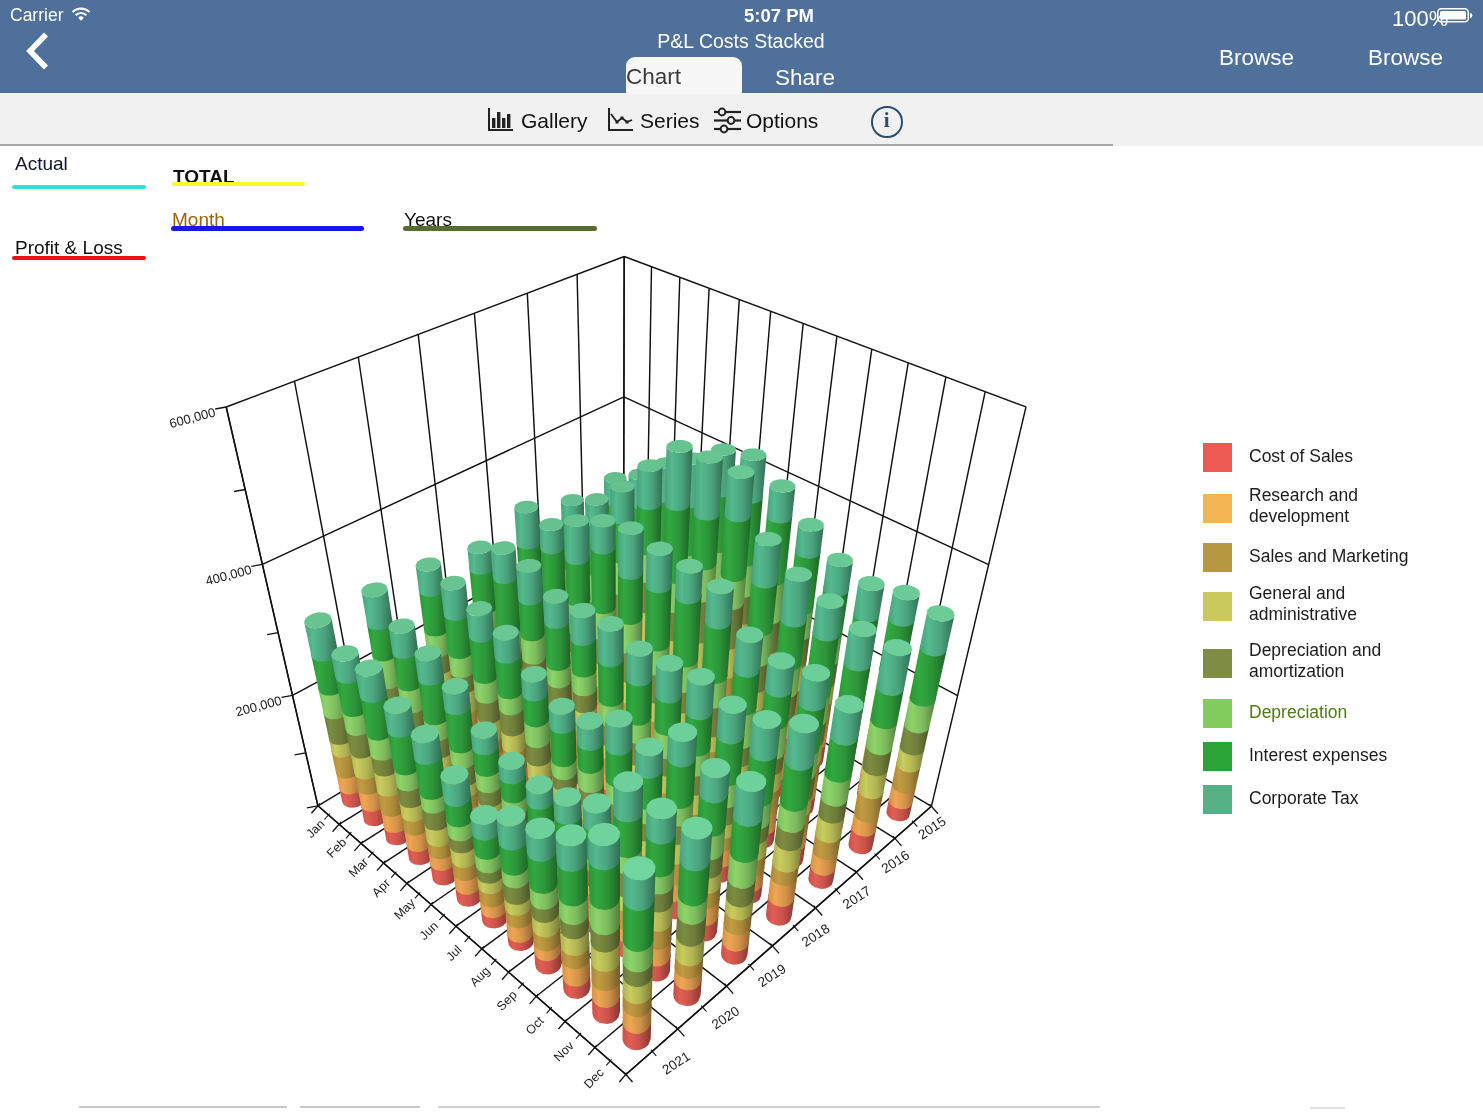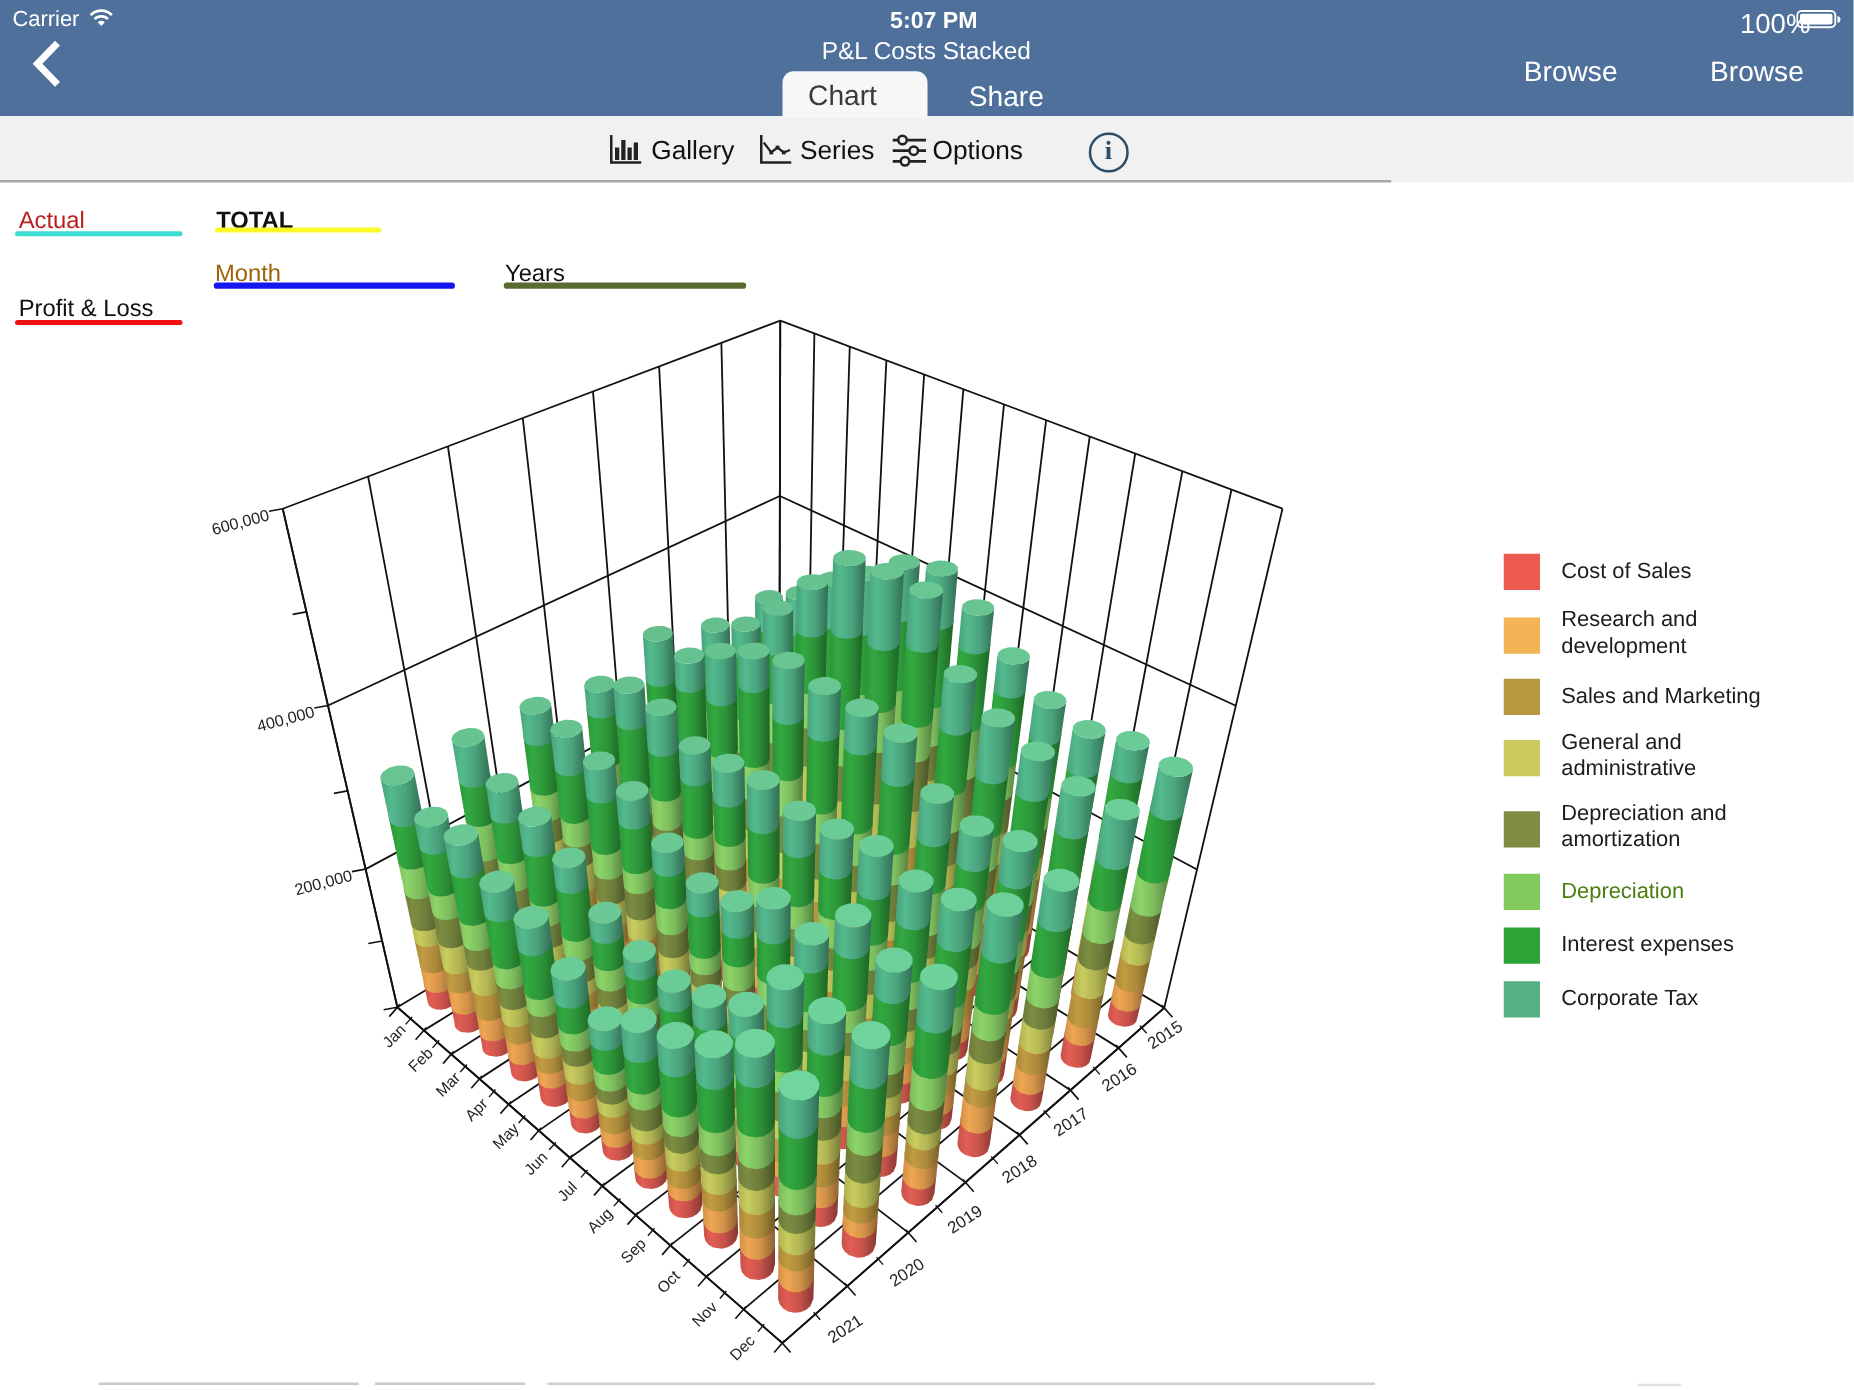--- a/index.html
+++ b/index.html
@@ -10,36 +10,36 @@
 <div class="top"></div>
 <div class="toolbar"></div>
 <div class="tbline"></div>
 
 <div class="w" style="position:absolute;left:10px;top:5px;font-size:17.5px">Carrier</div>
 <svg style="position:absolute;left:71px;top:6.5px" width="20" height="15" viewBox="0 0 24 17">
  <path d="M12 16 L8.6 12.4 A4.8 4.8 0 0 1 15.4 12.4 Z" fill="#fff"></path>
  <path d="M5.6 9.4 A9 9 0 0 1 18.4 9.4" stroke="#fff" stroke-width="2.6" fill="none"></path>
  <path d="M1.8 5.6 A14.4 14.4 0 0 1 22.2 5.6" stroke="#fff" stroke-width="2.6" fill="none"></path>
 </svg>
-<div class="w" style="position:absolute;left:702px;top:5px;width:80px;text-align:right;font-size:18.5px;font-weight:bold">5:07 PM</div>
+<div class="w" style="position:absolute;left:744px;top:5px;width:80px;text-align:left;font-size:18.5px;font-weight:bold">5:07 PM</div>
 <div class="w" style="position:absolute;left:1392px;top:6px;font-size:22px">100%</div>
 <svg style="position:absolute;left:1437px;top:7.5px" width="38" height="15" viewBox="0 0 38 15">
  <rect x="0.75" y="0.75" width="30.5" height="13" rx="3.5" fill="none" stroke="#fff" stroke-width="1.5"></rect>
  <rect x="3" y="3" width="26" height="8.5" rx="1.5" fill="#fff"></rect>
  <path d="M33 4.7 q2.4 0.6 2.4 2.8 q0 2.2 -2.4 2.8 Z" fill="#fff"></path>
 </svg>
 
 <svg style="position:absolute;left:26px;top:32px" width="22" height="38" viewBox="0 0 22 38">
  <path d="M20 2.5 L4 19 L20 35.5" stroke="#fff" stroke-width="5.6" fill="none" stroke-linejoin="miter"></path>
 </svg>
 <div class="w" style="position:absolute;left:541px;top:30px;width:400px;text-align:center;font-size:19.5px">P&amp;L Costs Stacked</div>
 <div class="w" style="position:absolute;left:1219px;top:45px;font-size:22.5px">Browse</div>
 <div class="w" style="position:absolute;left:1368px;top:45px;font-size:22.5px">Browse</div>
 <div style="position:absolute;left:626px;top:56.5px;width:116px;height:37px;background:#f7f7f8;border-radius:9px 9px 0 0"></div>
-<div style="position:absolute;left:626px;top:64px;width:96px;text-align:center;font-size:22.5px;color:#3a3a3c">Chart</div>
+<div style="position:absolute;left:626px;top:64px;width:96px;font-size:22.5px;color:#3a3a3c">Chart</div>
 <div class="w" style="position:absolute;left:775px;top:65px;font-size:22.5px">Share</div>
 
 <svg style="position:absolute;left:488px;top:108px" width="26" height="25" viewBox="0 0 26 25">
  <path d="M1 0 V22 H25" stroke="#222" stroke-width="2" fill="none"></path>
  <rect x="4" y="10" width="3.4" height="10" fill="#222"></rect>
  <rect x="9" y="4" width="3.4" height="16" fill="#222"></rect>
  <rect x="14" y="10" width="3.4" height="10" fill="#222"></rect>
  <rect x="19" y="6" width="3.4" height="14" fill="#222"></rect>
 </svg>
 <div style="position:absolute;left:521px;top:109px;font-size:21px;color:#111">Gallery</div>
@@ -58,21 +58,21 @@
       <line x1="0" y1="22" x2="27" y2="22"></line>
  </g>
  <circle cx="8" cy="5" r="3.4" fill="#f1f1f2" stroke="#222" stroke-width="2"></circle>
  <circle cx="17" cy="13.5" r="3.4" fill="#f1f1f2" stroke="#222" stroke-width="2"></circle>
  <circle cx="10" cy="22" r="3.4" fill="#f1f1f2" stroke="#222" stroke-width="2"></circle>
 </svg>
 <div style="position:absolute;left:746px;top:109px;font-size:21px;color:#111">Options</div>
 <div style="position:absolute;left:871px;top:106px;width:31.5px;height:31.5px;border:2.2px solid #2d4e68;border-radius:50%"></div>
 <div style="position:absolute;left:871px;top:108px;width:31.5px;text-align:center;font-size:21px;color:#2d4e68;font-family:'Liberation Serif',serif;font-weight:bold">i</div>
 
-<div style="position:absolute;left:15px;top:166px;font-size:19px;color:#b91c1c">Actual</div>
+<div style="position:absolute;left:15px;top:153px;font-size:19px;color:#0f172a">Actual</div>
 <div style="position:absolute;left:12px;top:184.5px;width:134px;height:4.6px;border-radius:2.3px;background:#3cdcd1"></div>
 <div style="position:absolute;left:173px;top:166px;font-size:19px;font-weight:bold;color:#111">TOTAL</div>
 <div style="position:absolute;left:172px;top:181.5px;width:133px;height:4.5px;border-radius:2.3px;background:#fafa28"></div>
 <div style="position:absolute;left:172px;top:209px;font-size:19px;color:#a16207">Month</div>
 <div style="position:absolute;left:171px;top:225.5px;width:193px;height:5px;border-radius:2.5px;background:#1616ee"></div>
 <div style="position:absolute;left:404px;top:209px;font-size:19px;color:#111">Years</div>
 <div style="position:absolute;left:403px;top:225.8px;width:194px;height:5px;border-radius:2.5px;background:#5a6b2f"></div>
 <div style="position:absolute;left:15px;top:237px;font-size:19px;color:#111">Profit &amp; Loss</div>
 <div style="position:absolute;left:12px;top:255.8px;width:134px;height:4.7px;border-radius:2.3px;background:#ee1111"></div>
 

